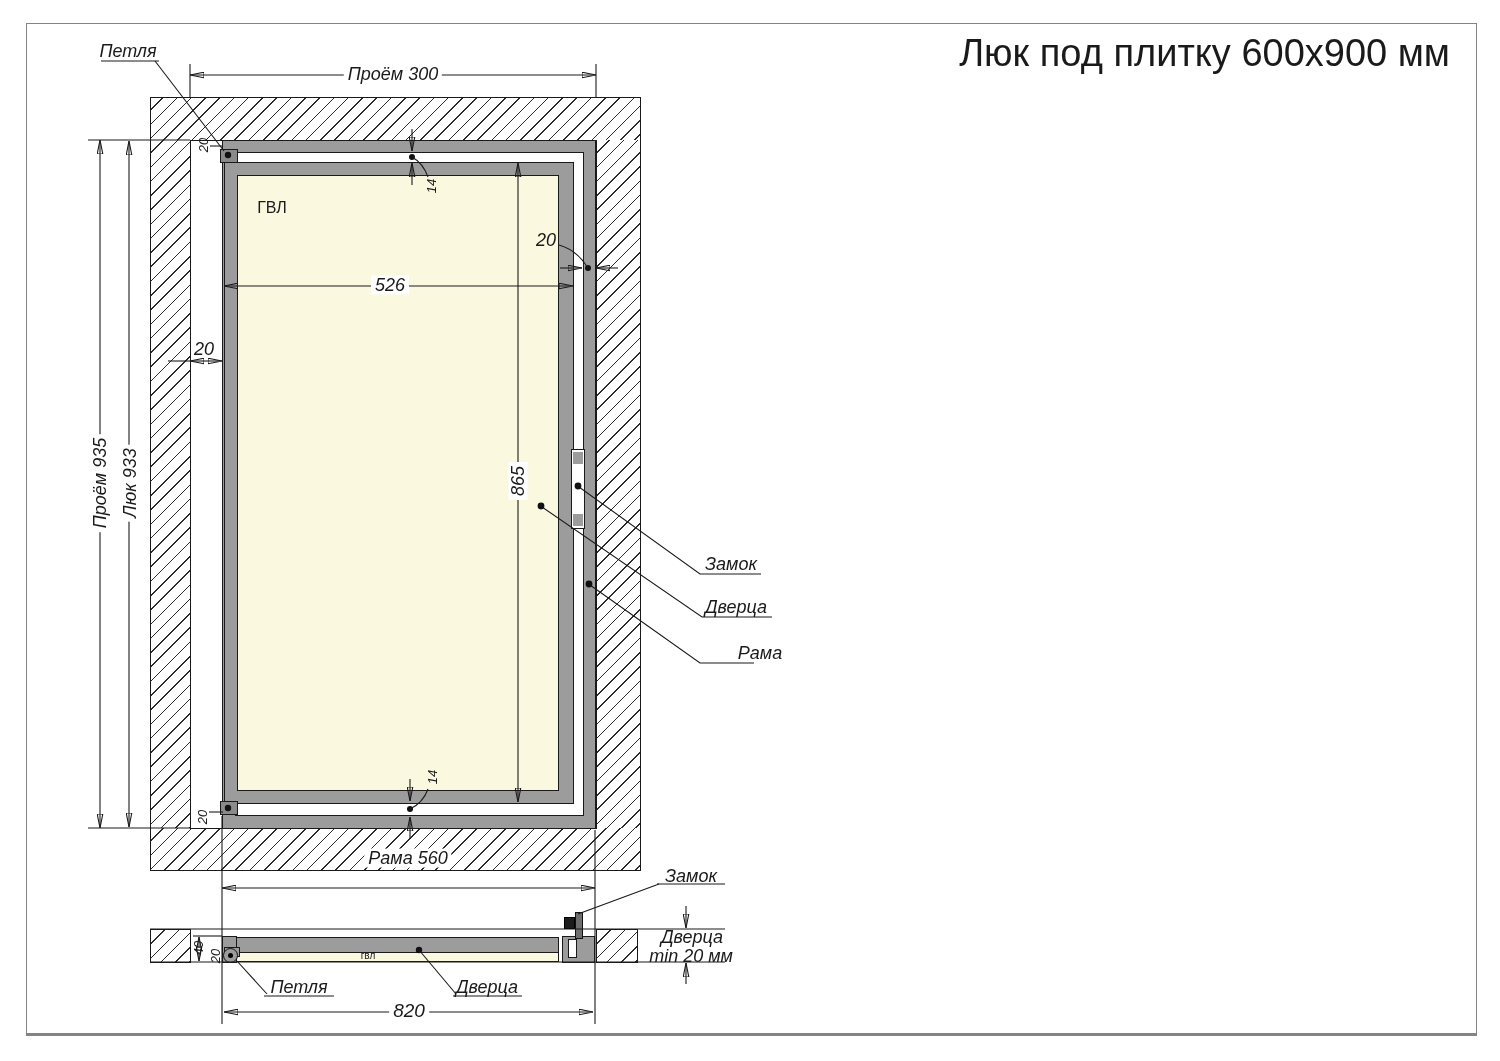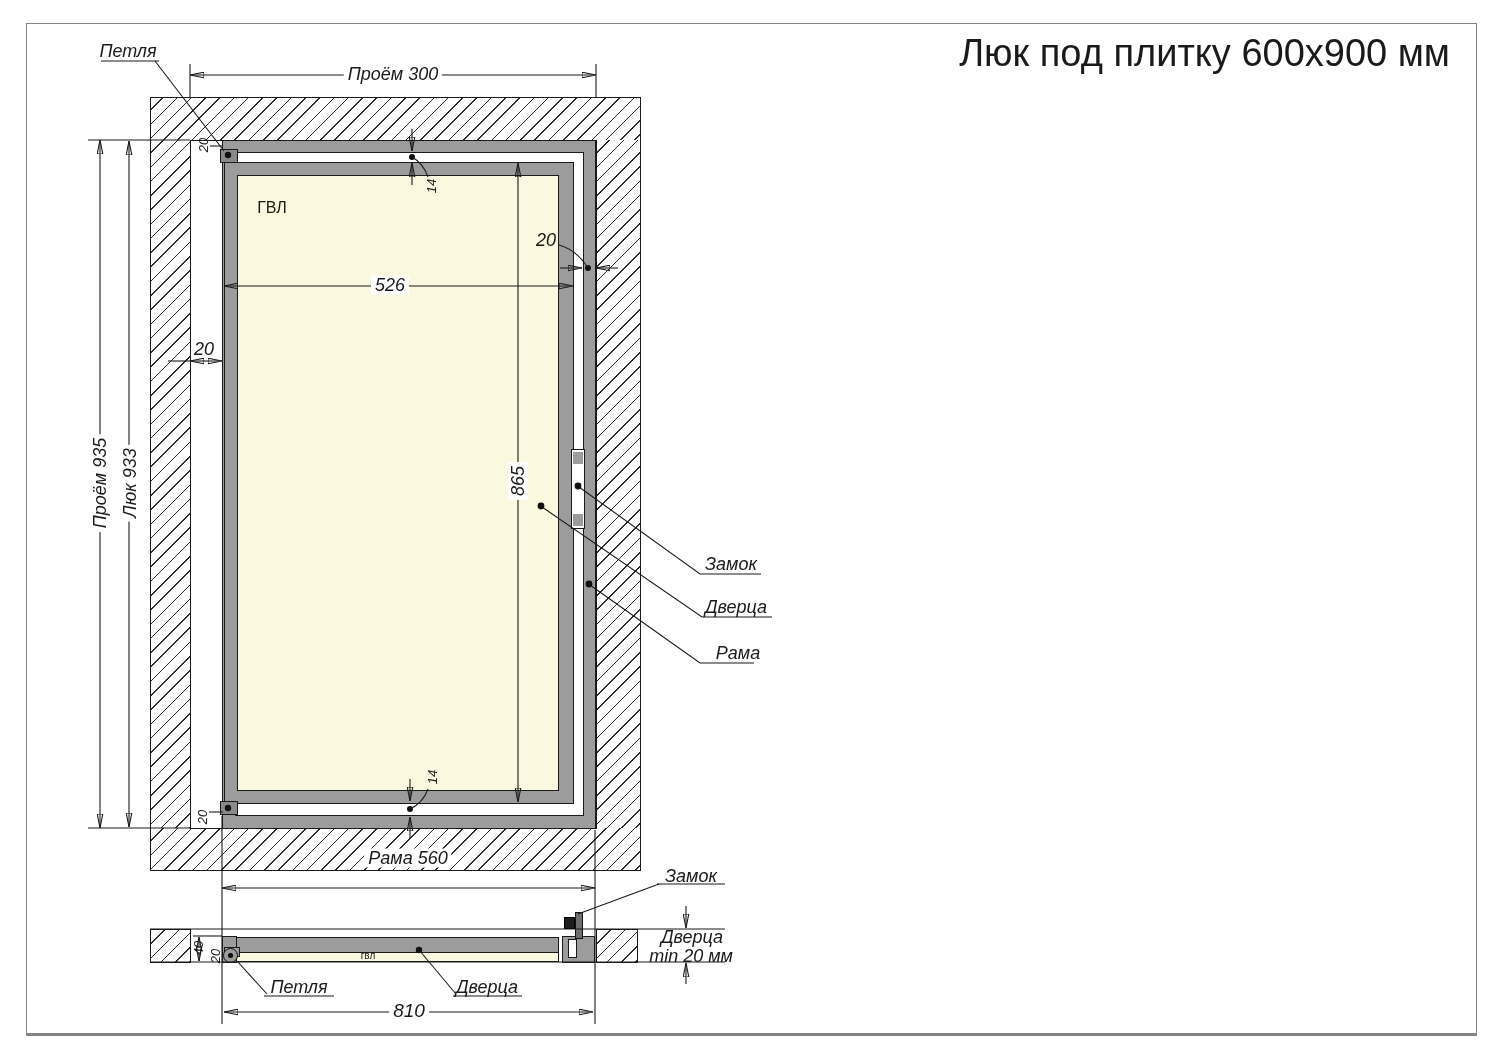--- a/index.html
+++ b/index.html
@@ -150,21 +150,21 @@
       <line x1="224" y1="1012" x2="593" y2="1012" marker-start="url(#arr)" marker-end="url(#arr)"></line>
     </g>
   </svg>
 
   <div id="title">Люк под плитку 600х900 мм</div>
 
   <span class="lbl ctr" style="left:128px;top:51px;">Петля</span>
   <span class="lbl ctr upright" style="left:272px;top:208px;font-size:16px;">ГВЛ</span>
   <span class="lbl ctr" style="left:731px;top:564px;">Замок</span>
   <span class="lbl ctr" style="left:736px;top:607px;">Дверца</span>
-  <span class="lbl ctr" style="left:738px;top:653px;">Рама</span>
+  <span class="lbl ctr" style="left:760px;top:653px;">Рама</span>
 
   <span class="lbl ctr dimbg" style="left:393px;top:74px;">Проём 300</span>
   <span class="lbl rot dimbg" style="left:100px;top:483px;">Проём 935</span>
   <span class="lbl rot dimbg" style="left:130px;top:483px;">Люк 933</span>
   <span class="lbl ctr" style="left:204px;top:349px;">20</span>
   <span class="lbl ctr dimbg" style="left:390px;top:285px;">526</span>
   <span class="lbl rot dimbg" style="left:518px;top:481px;">865</span>
   <span class="lbl rot sm" style="left:204px;top:145px;">20</span>
   <span class="lbl ctr" style="left:546px;top:240px;">20</span>
   <span class="lbl rot sm" style="left:203px;top:817px;">20</span>
@@ -174,15 +174,15 @@
 
   <span class="lbl ctr" style="left:691px;top:876px;">Замок</span>
   <span class="lbl ctr" style="left:299px;top:987px;">Петля</span>
   <span class="lbl ctr" style="left:487px;top:987px;">Дверца</span>
   <span class="lbl ctr upright" style="left:368px;top:956px;font-size:10px;">гвл</span>
 
   <span class="lbl rot sm" style="left:199px;top:948px;">40</span>
   <span class="lbl rot sm" style="left:216px;top:956px;">20</span>
   <span class="lbl ctr" style="left:692px;top:937px;">Дверца</span>
   <span class="lbl ctr" style="left:691px;top:956px;">min 20 мм</span>
-  <span class="lbl ctr dimbg" style="left:409px;top:1011px;font-size:19px;">810</span>
+  <span class="lbl ctr dimbg" style="left:409px;top:1011px;font-size:19px;">820</span>
 
 </div>
 
 </body></html>

